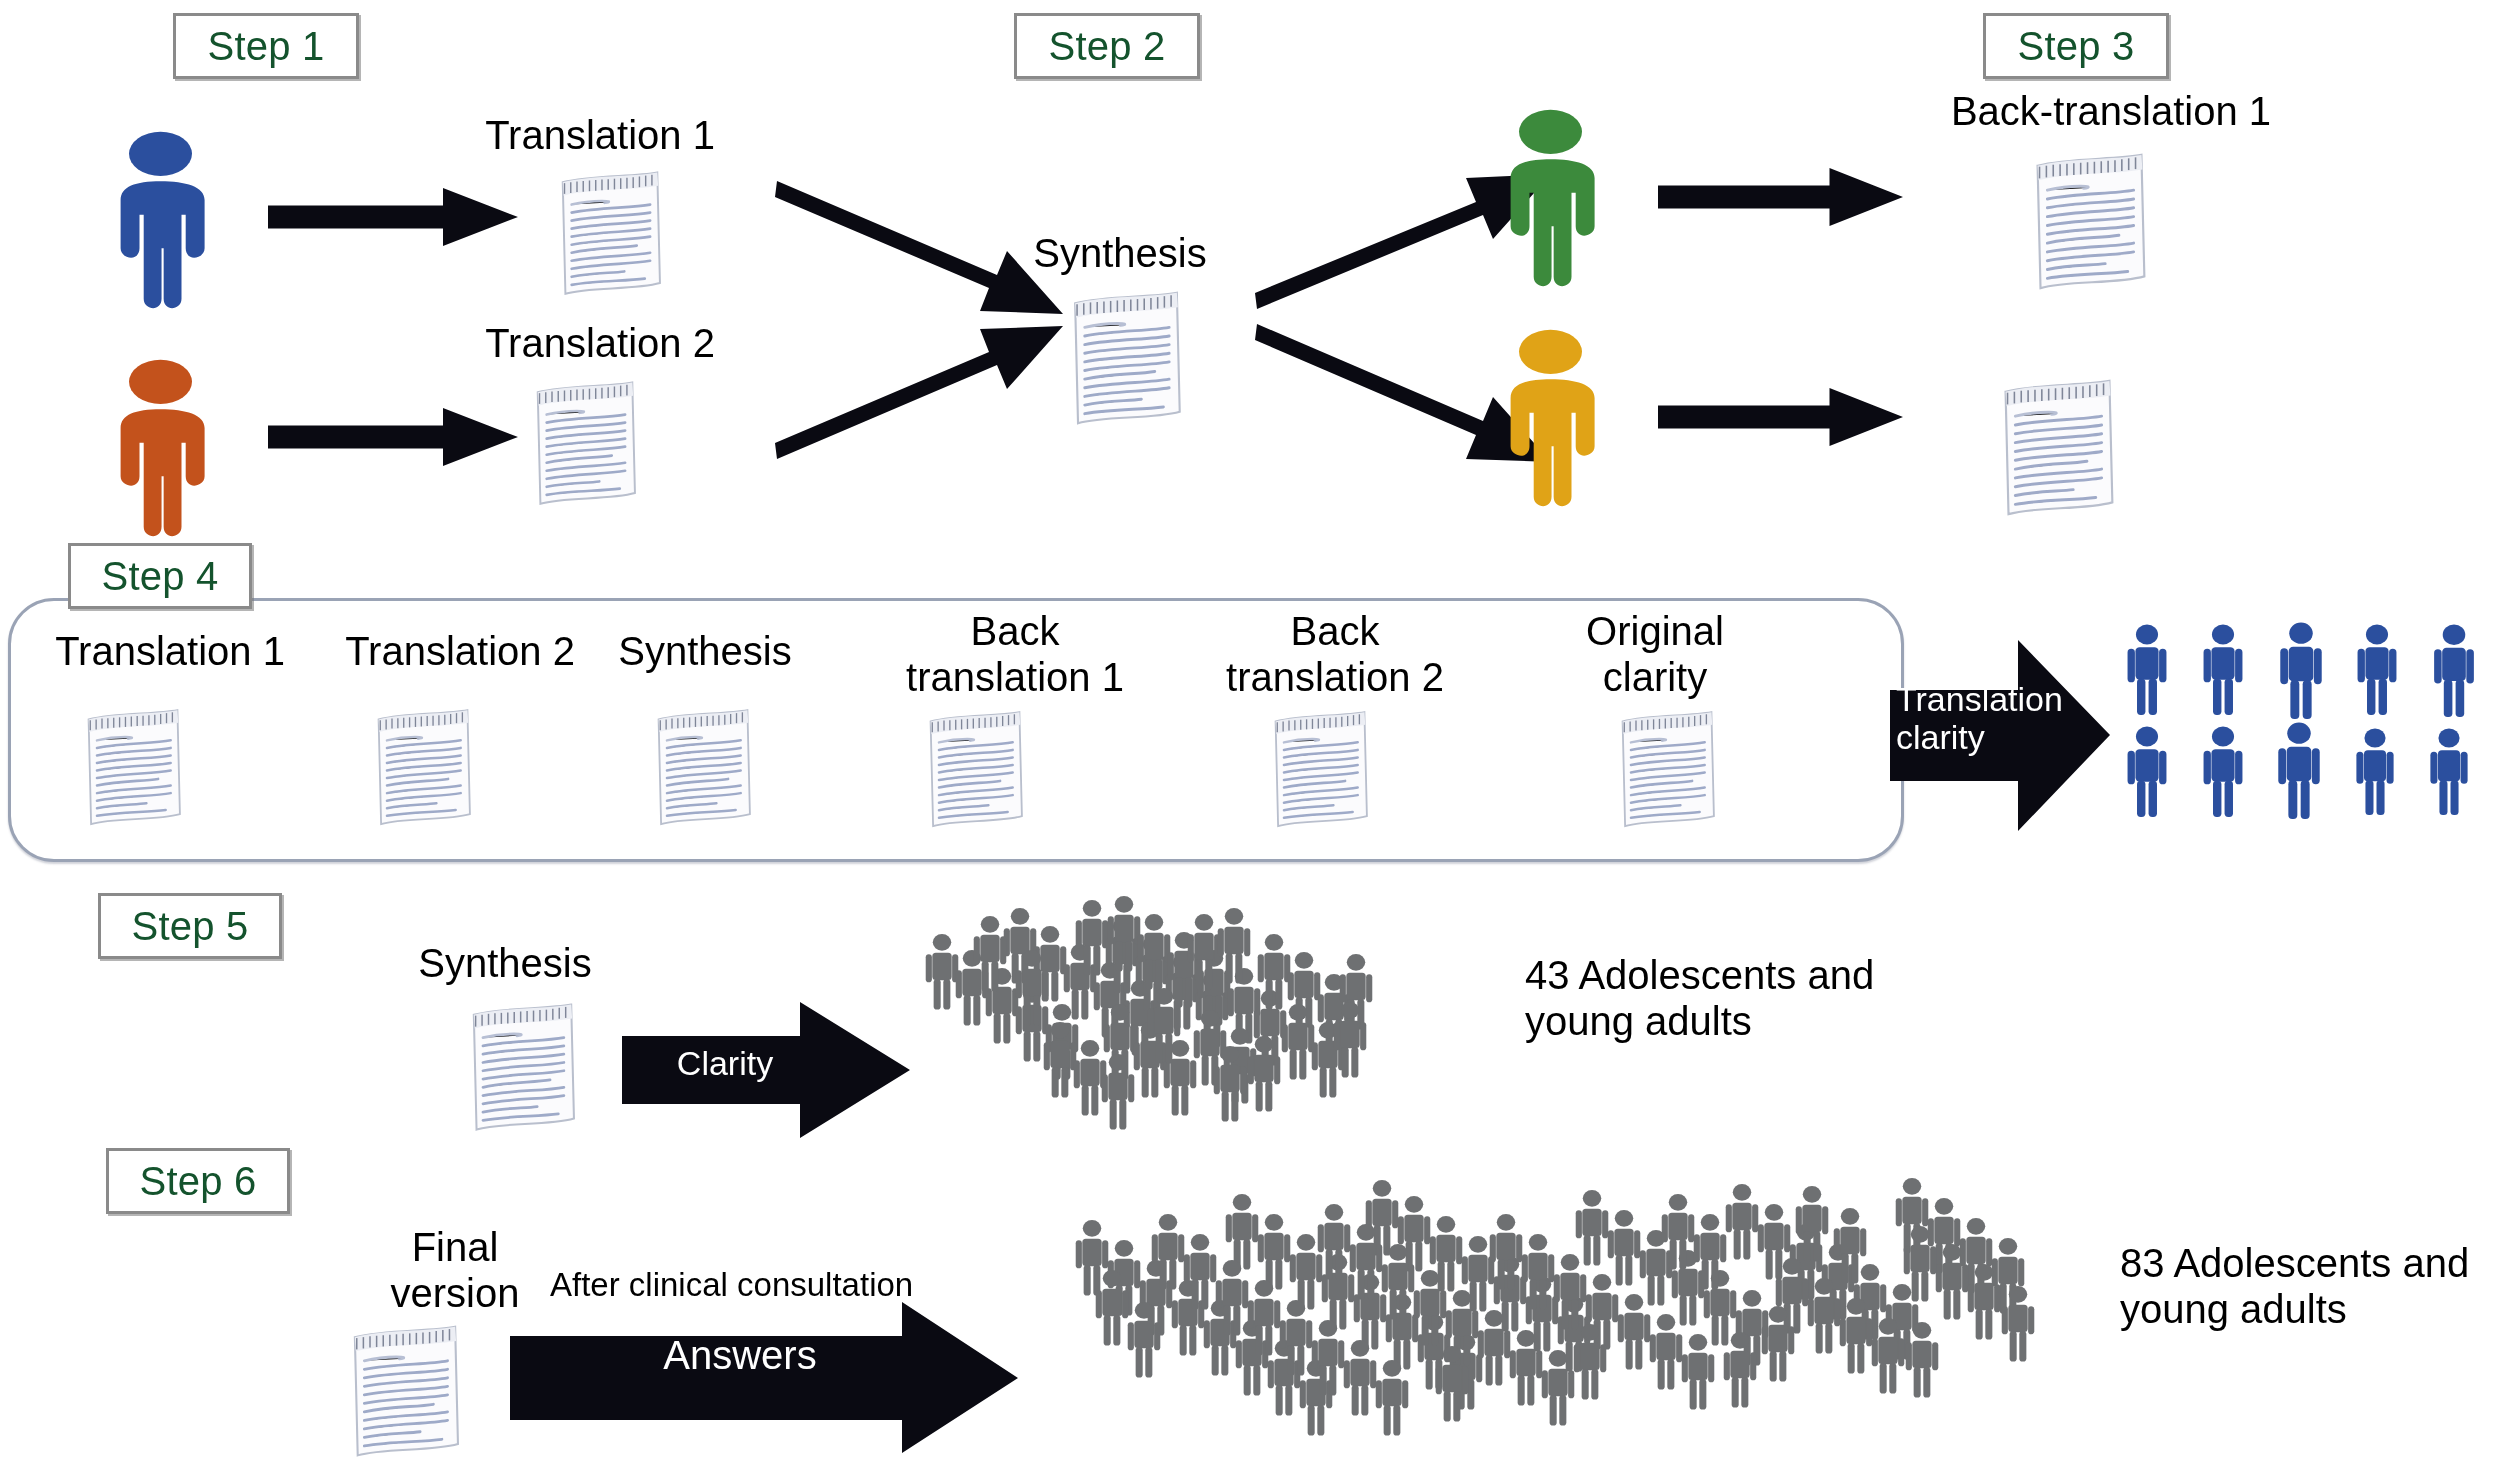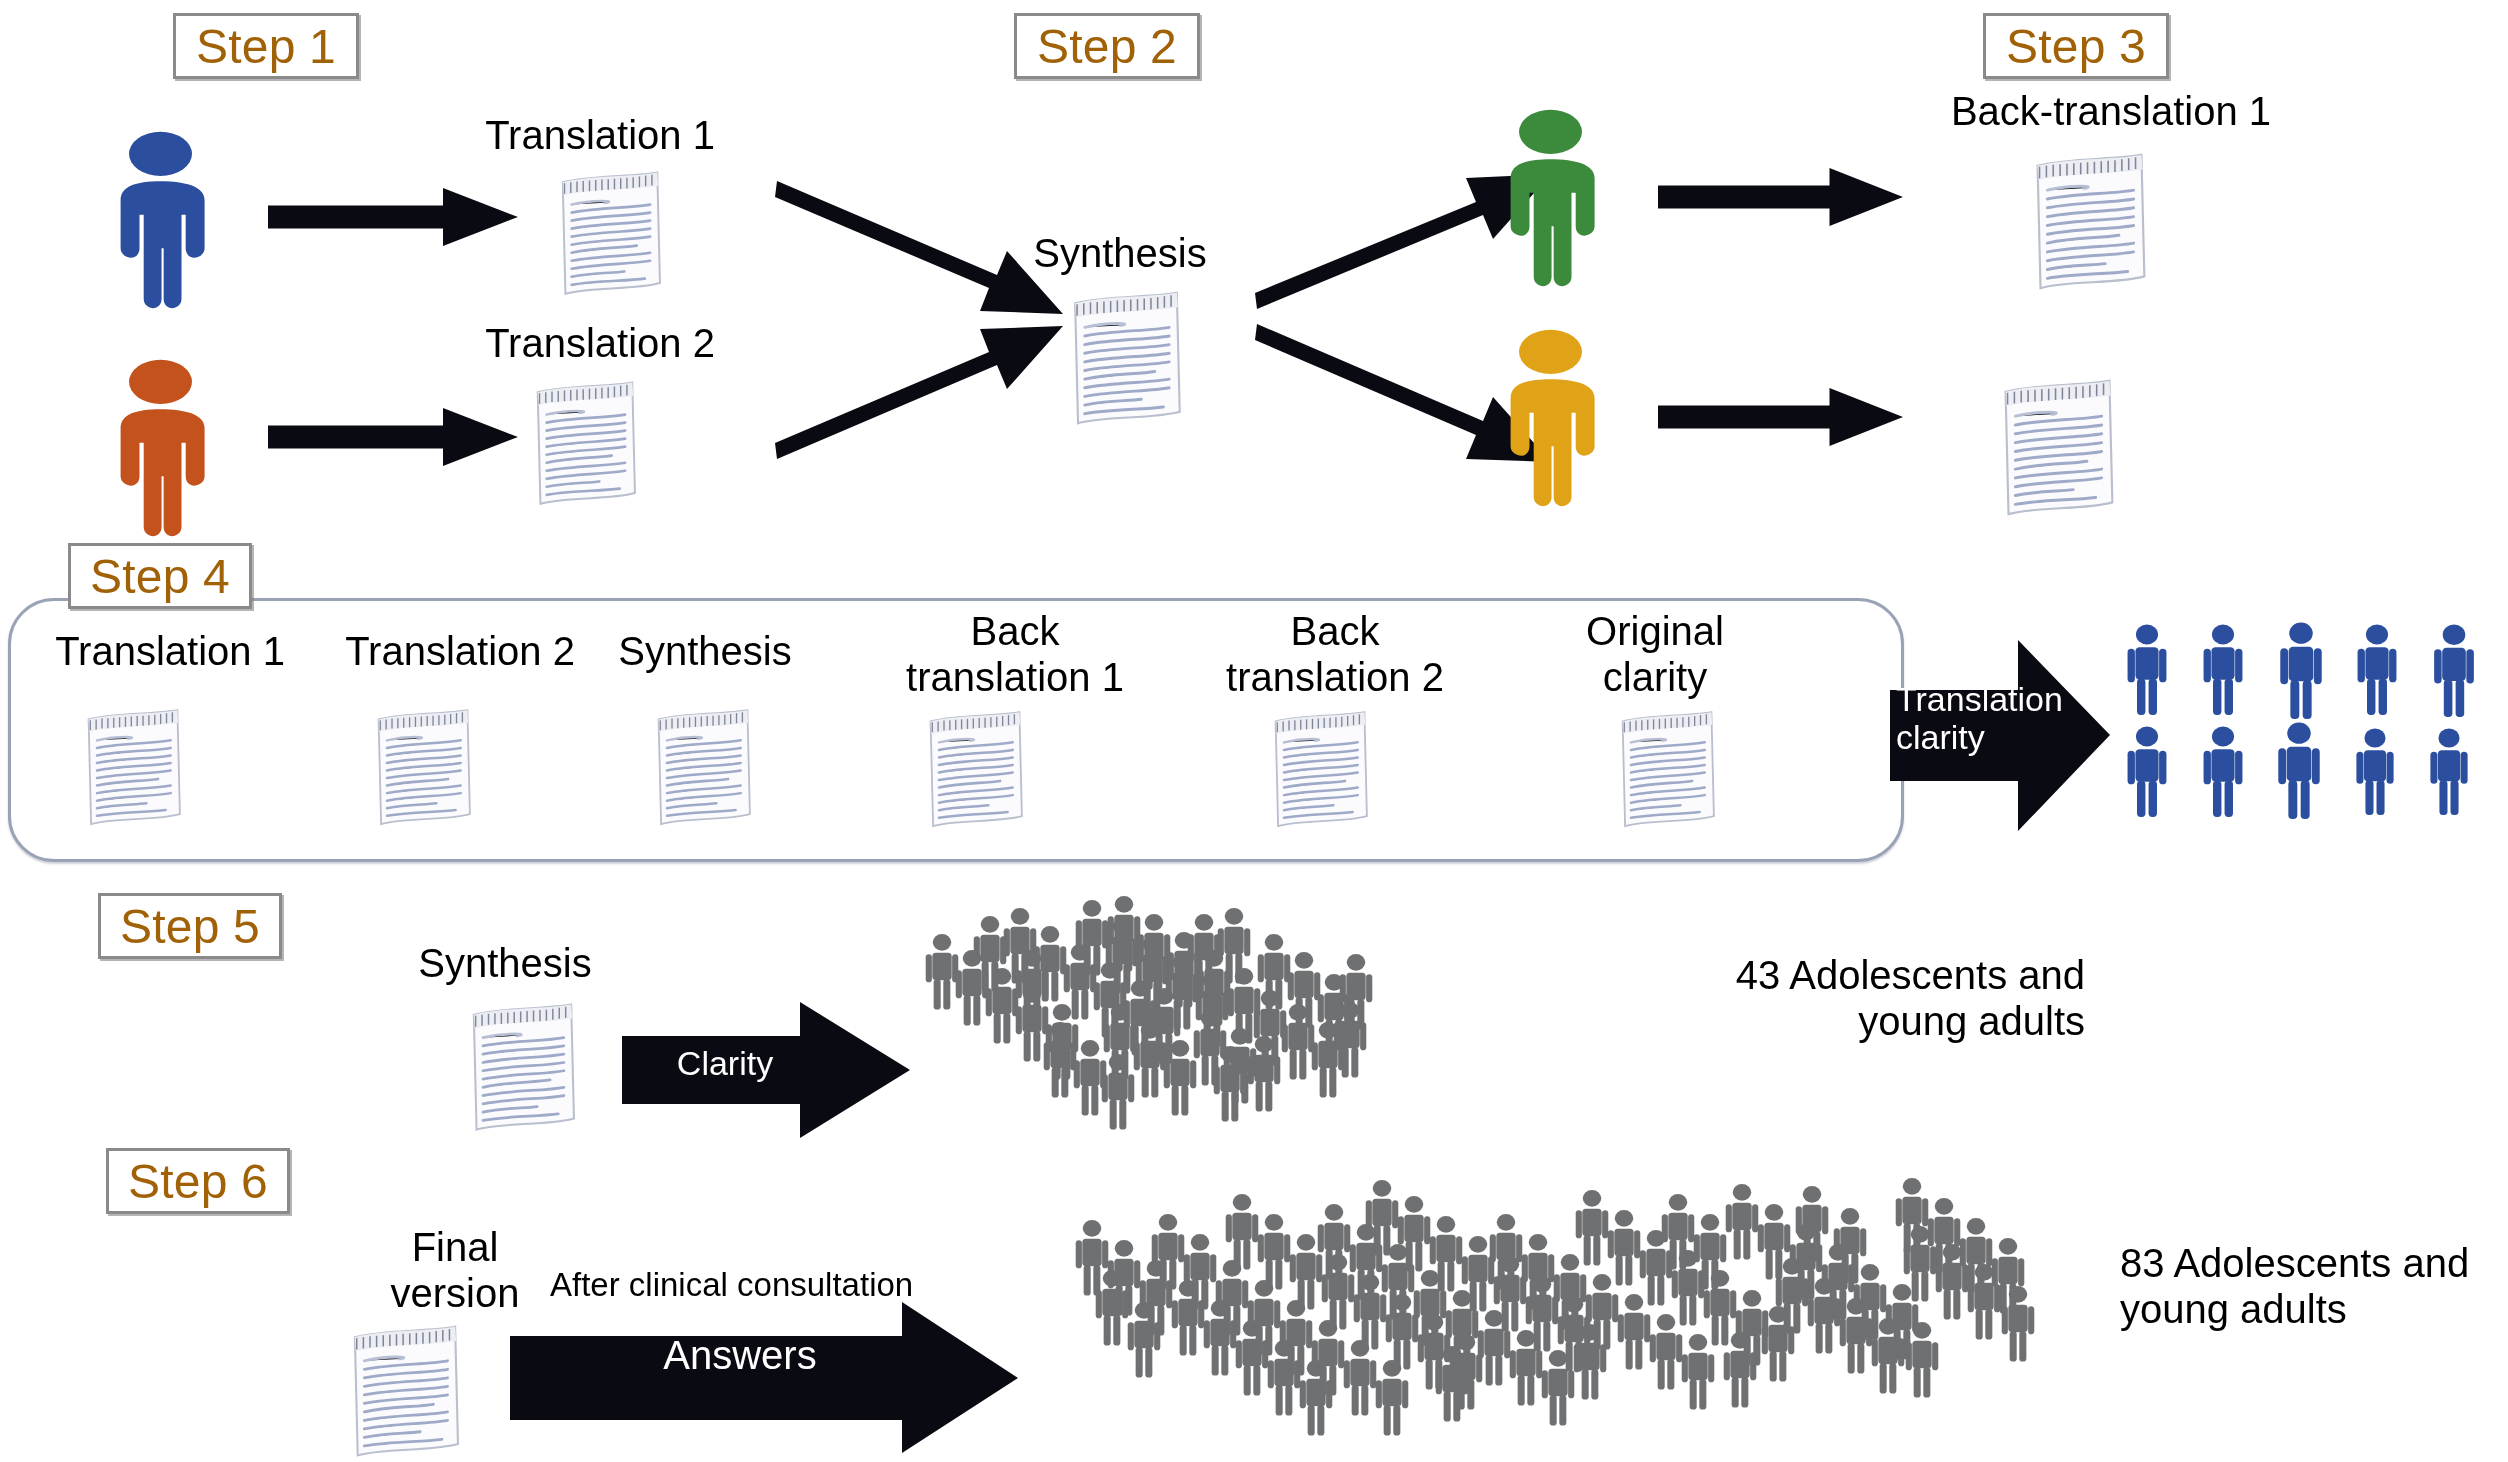--- a/index.html
+++ b/index.html
@@ -17,22 +17,22 @@
     overflow:hidden;
   }
 
   
   .step-box{
     position:absolute;
     border:3px solid #8a8a8a;
     background:#fff;
     box-shadow:2px 2px 0 rgba(120,120,120,.55);
     display:flex;align-items:center;justify-content:center;
-    font-size:48px;
-    color:#a16207;
+    font-size:40px;
+    color:#14532d;
     letter-spacing:.2px;
     white-space:nowrap;
   }
 
   
   .cap{
     position:absolute;
     font-size:40px;
     line-height:46px;
     color:#000;
@@ -396,21 +396,21 @@
         <use href="#sym-person-thin" x="100" y="56" width="44" height="84"></use>
         <use href="#sym-person-thin" x="58" y="22" width="44" height="84"></use>
         <use href="#sym-person-thin" x="186" y="160" width="44" height="84"></use>
         <use href="#sym-person-thin" x="298" y="152" width="44" height="84"></use>
         <use href="#sym-person-thin" x="332" y="142" width="44" height="84"></use>
         <use href="#sym-person-thin" x="424" y="60" width="44" height="84"></use>
         <use href="#sym-person-thin" x="418" y="108" width="44" height="84"></use>
       </g>
     </svg>
   </div>
-  <div class="cap left" style="left:1525px;top:952px;width:560px;text-align:right;">43 Adolescents and
+  <div class="cap left" style="left:1525px;top:952px;width:560px;">43 Adolescents and
 young adults</div>
 
   <div class="cap" style="left:280px;top:1224px;width:350px;">Final
 version</div>
   <div class="doc" style="left:320px;top:1322px;width:170px;height:140px;">
     <svg viewBox="0 0 120 148">
         <use href="#sym-doc"></use>
       </svg>
   </div>
 

